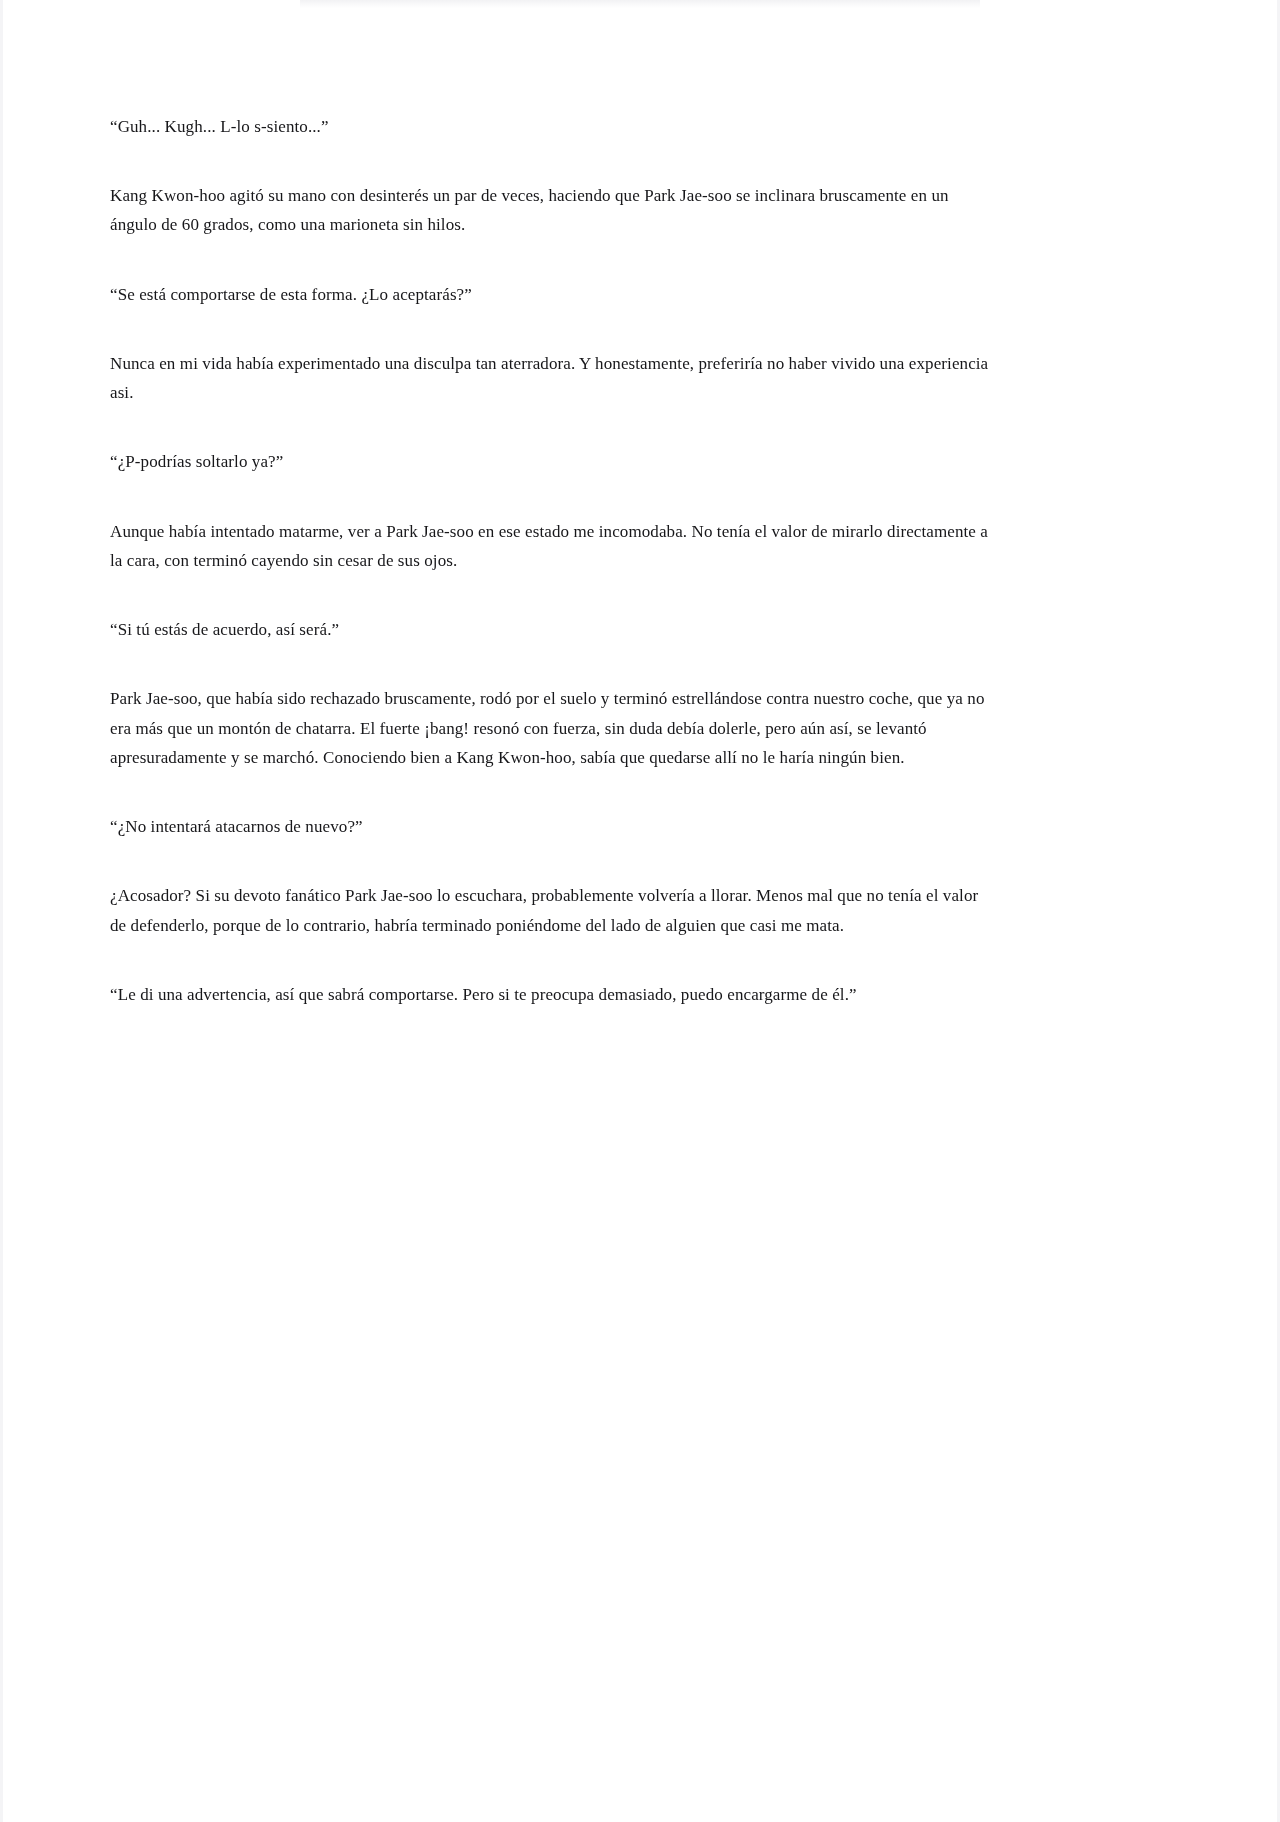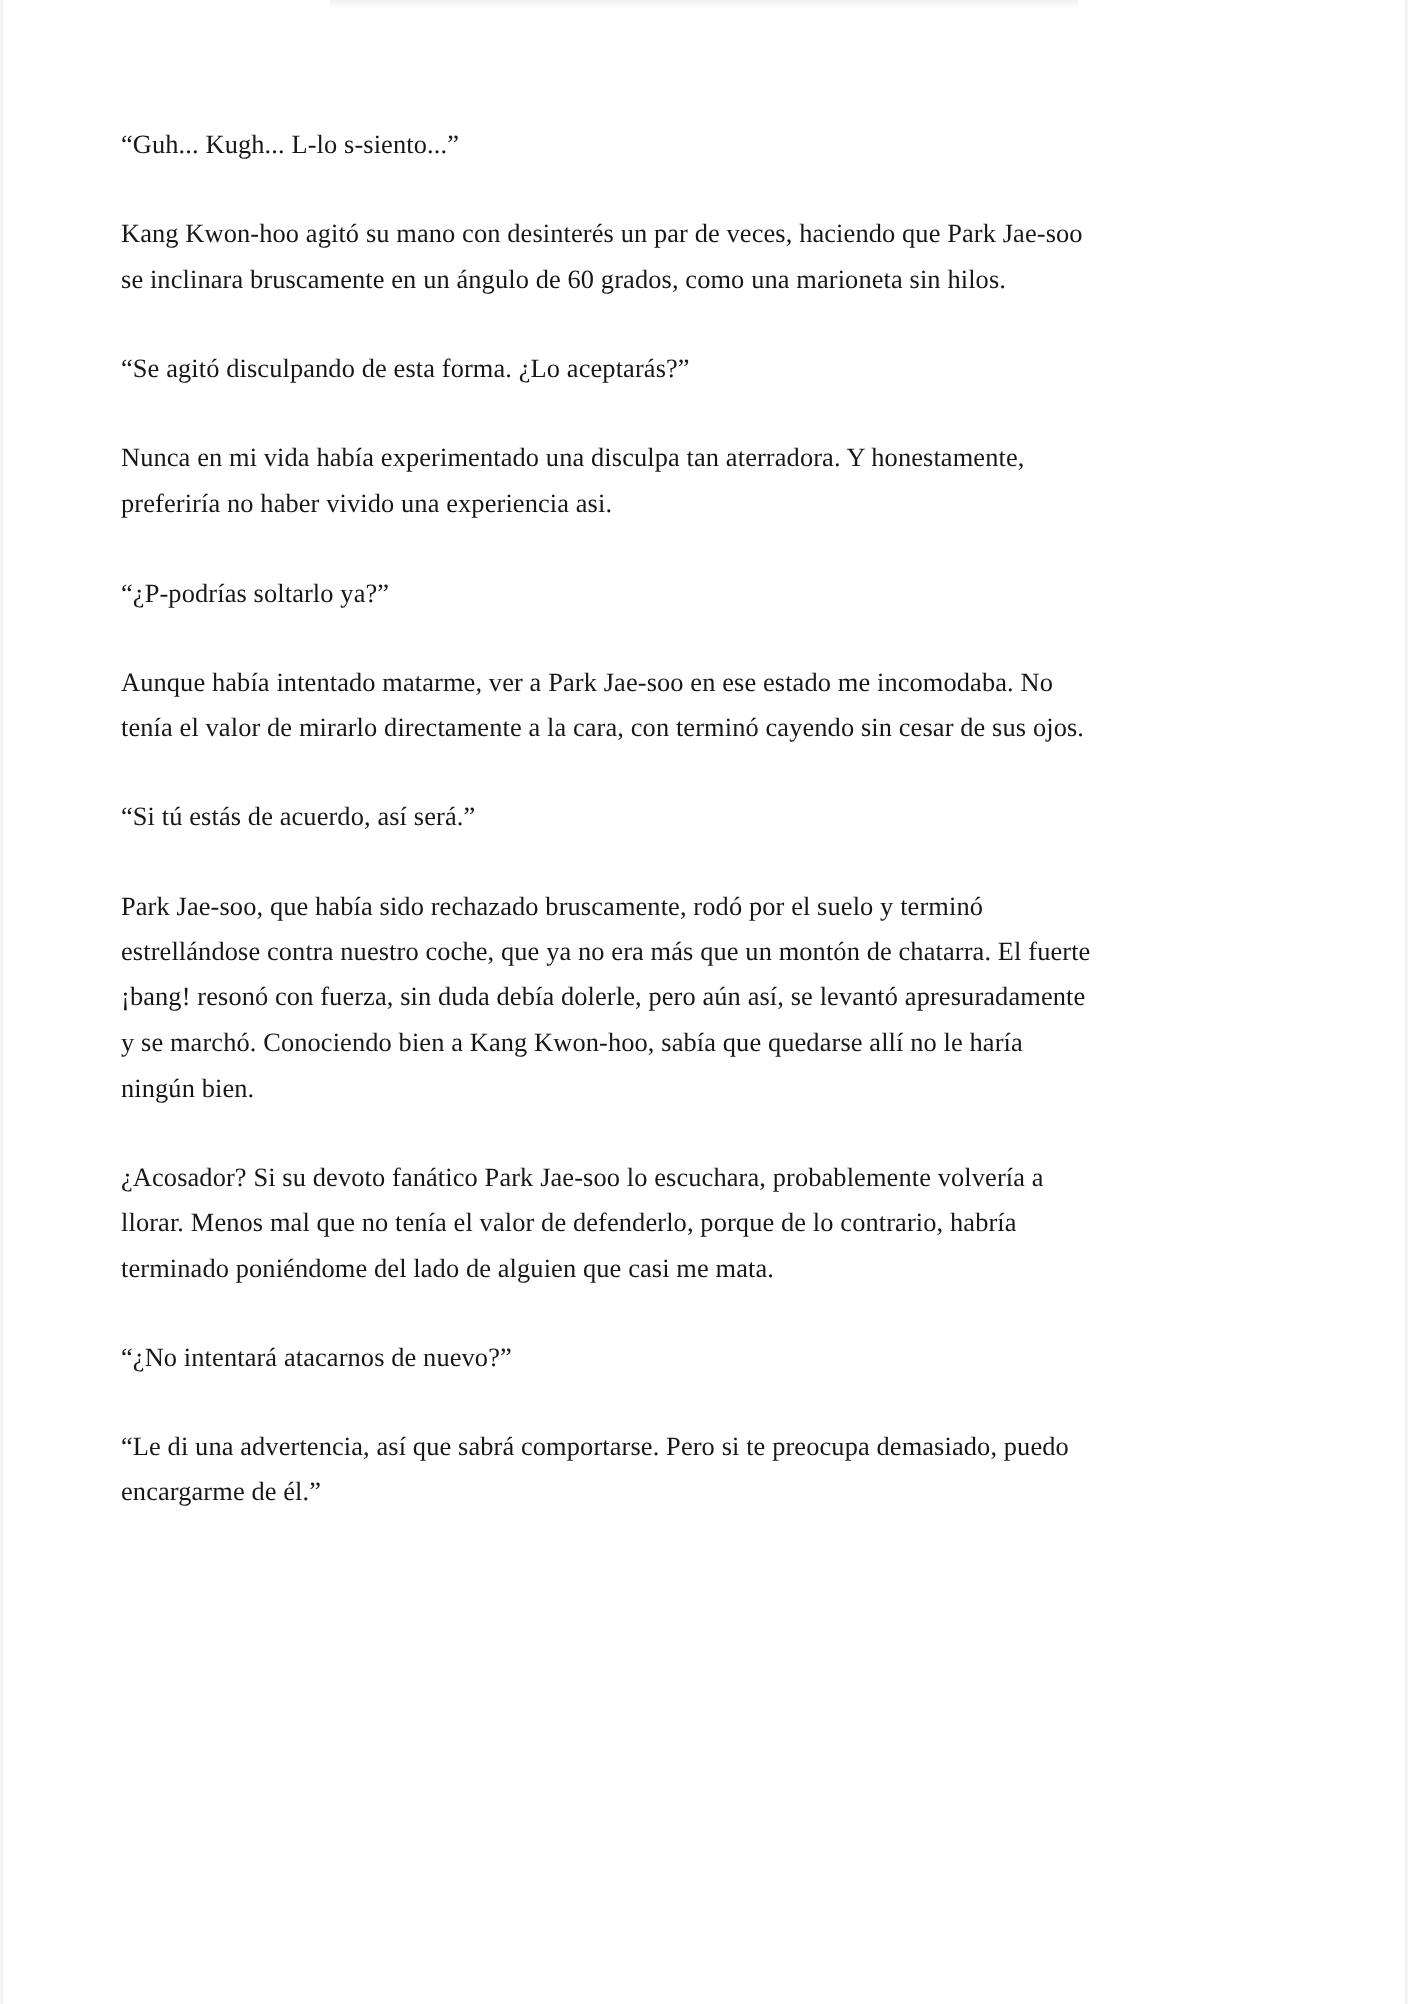--- a/index.html
+++ b/index.html
@@ -37,21 +37,21 @@
 
   .document-body {
     position: absolute;
     left: 110px;
     top: 112px;
     width: 882px;
   }
 
   .para {
     margin: 0 0 38px 0;
-    font-size: 24px;
+    font-size: 17px;
     line-height: 1.72;
     color: #17171a;
     text-align: left;
     letter-spacing: 0.1px;
     font-weight: 400;
     -webkit-font-smoothing: antialiased;
   }
 
   .para:last-child { margin-bottom: 0; }
 
@@ -67,33 +67,33 @@
   <div class="edge-top"></div>
   <div class="edge-left"></div>
   <div class="edge-right"></div>
 
   <div class="document-body">
 
     <p class="para dialogue">“Guh... Kugh... L-lo s-siento...”</p>
 
     <p class="para narration">Kang Kwon-hoo agitó su mano con desinterés un par de veces, haciendo que Park Jae-soo se inclinara bruscamente en un ángulo de 60 grados, como una marioneta sin hilos.</p>
 
-    <p class="para dialogue">“Se agitó disculpando de esta forma. ¿Lo aceptarás?”</p>
+    <p class="para dialogue">“Se está comportarse de esta forma. ¿Lo aceptarás?”</p>
 
     <p class="para narration">Nunca en mi vida había experimentado una disculpa tan aterradora. Y honestamente, preferiría no haber vivido una experiencia asi.</p>
 
     <p class="para dialogue">“¿P-podrías soltarlo ya?”</p>
 
     <p class="para narration">Aunque había intentado matarme, ver a Park Jae-soo en ese estado me incomodaba. No tenía el valor de mirarlo directamente a la cara, con terminó cayendo sin cesar de sus ojos.</p>
 
     <p class="para dialogue">“Si tú estás de acuerdo, así será.”</p>
 
     <p class="para narration">Park Jae-soo, que había sido rechazado bruscamente, rodó por el suelo y terminó estrellándose contra nuestro coche, que ya no era más que un montón de chatarra. El fuerte ¡bang! resonó con fuerza, sin duda debía dolerle, pero aún así, se levantó apresuradamente y se marchó. Conociendo bien a Kang Kwon-hoo, sabía que quedarse allí no le haría ningún bien.</p>
 
 
+    <p class="para dialogue">“¿No intentará atacarnos de nuevo?”</p>
+
     <p class="para narration">¿Acosador? Si su devoto fanático Park Jae-soo lo escuchara, probablemente volvería a llorar. Menos mal que no tenía el valor de defenderlo, porque de lo contrario, habría terminado poniéndome del lado de alguien que casi me mata.</p>
-
-    <p class="para dialogue">“¿No intentará atacarnos de nuevo?”</p>
 
     <p class="para dialogue">“Le di una advertencia, así que sabrá comportarse. Pero si te preocupa demasiado, puedo encargarme de él.”</p>
 
   </div>
 </div>
 
 </body></html>

